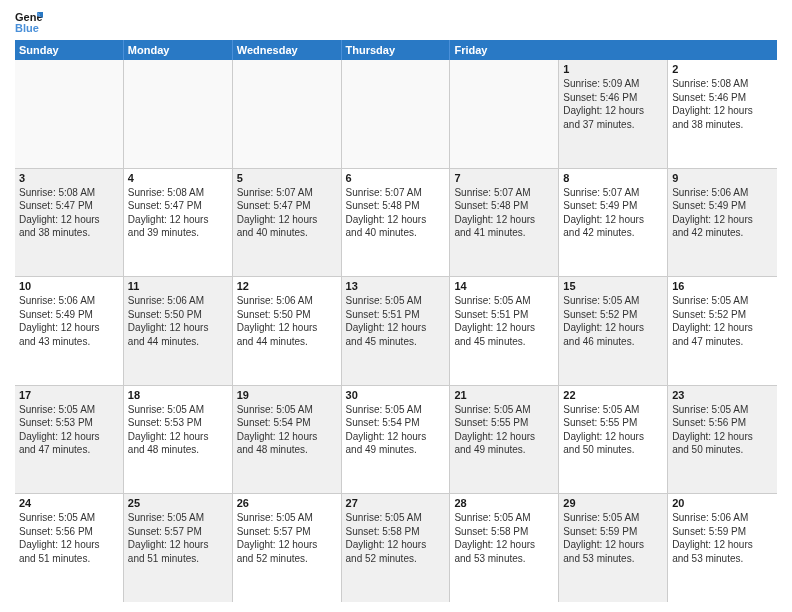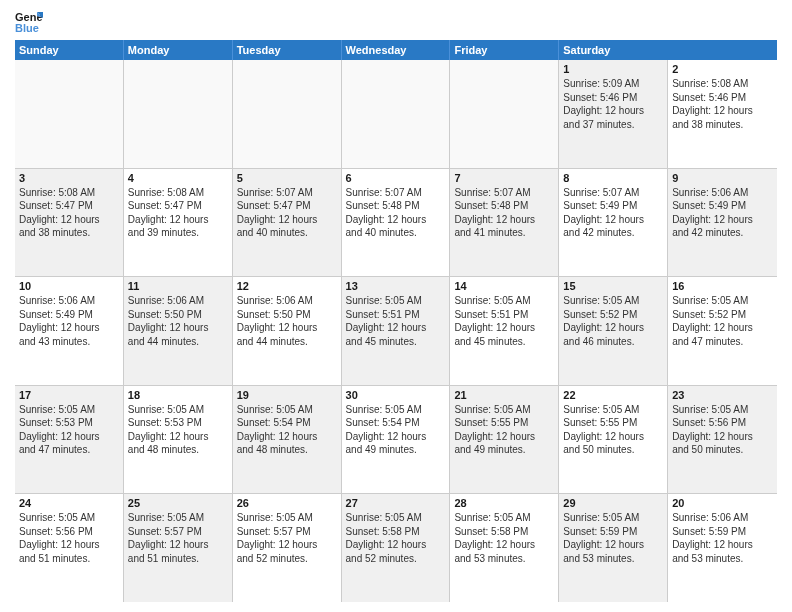--- a/index.html
+++ b/index.html
@@ -119,24 +119,23 @@
     <div class="title-section">
       <div class="month-title"></div>
       <div class="location"></div>
     </div>
   </div>
 
   <div class="calendar">
     <div class="cal-header-row">
     <div class="cal-header-cell">Sunday</div>
         <div class="cal-header-cell">Monday</div>
-        <div class="cal-header-cell">Tuesday</div>
         <div class="cal-header-cell">Wednesday</div>
+        <div class="cal-header-cell">Thursday</div>
         <div class="cal-header-cell">Friday</div>
-        <div class="cal-header-cell">Saturday</div>
       </div>
     <div class="cal-body">
     <div class="cal-week">
           <div class="cal-cell empty"></div>
           <div class="cal-cell empty"></div>
           <div class="cal-cell empty"></div>
           <div class="cal-cell empty"></div>
           <div class="cal-cell empty"></div>
           <div class="cal-cell shaded">
             <div class="day-num">1</div>

